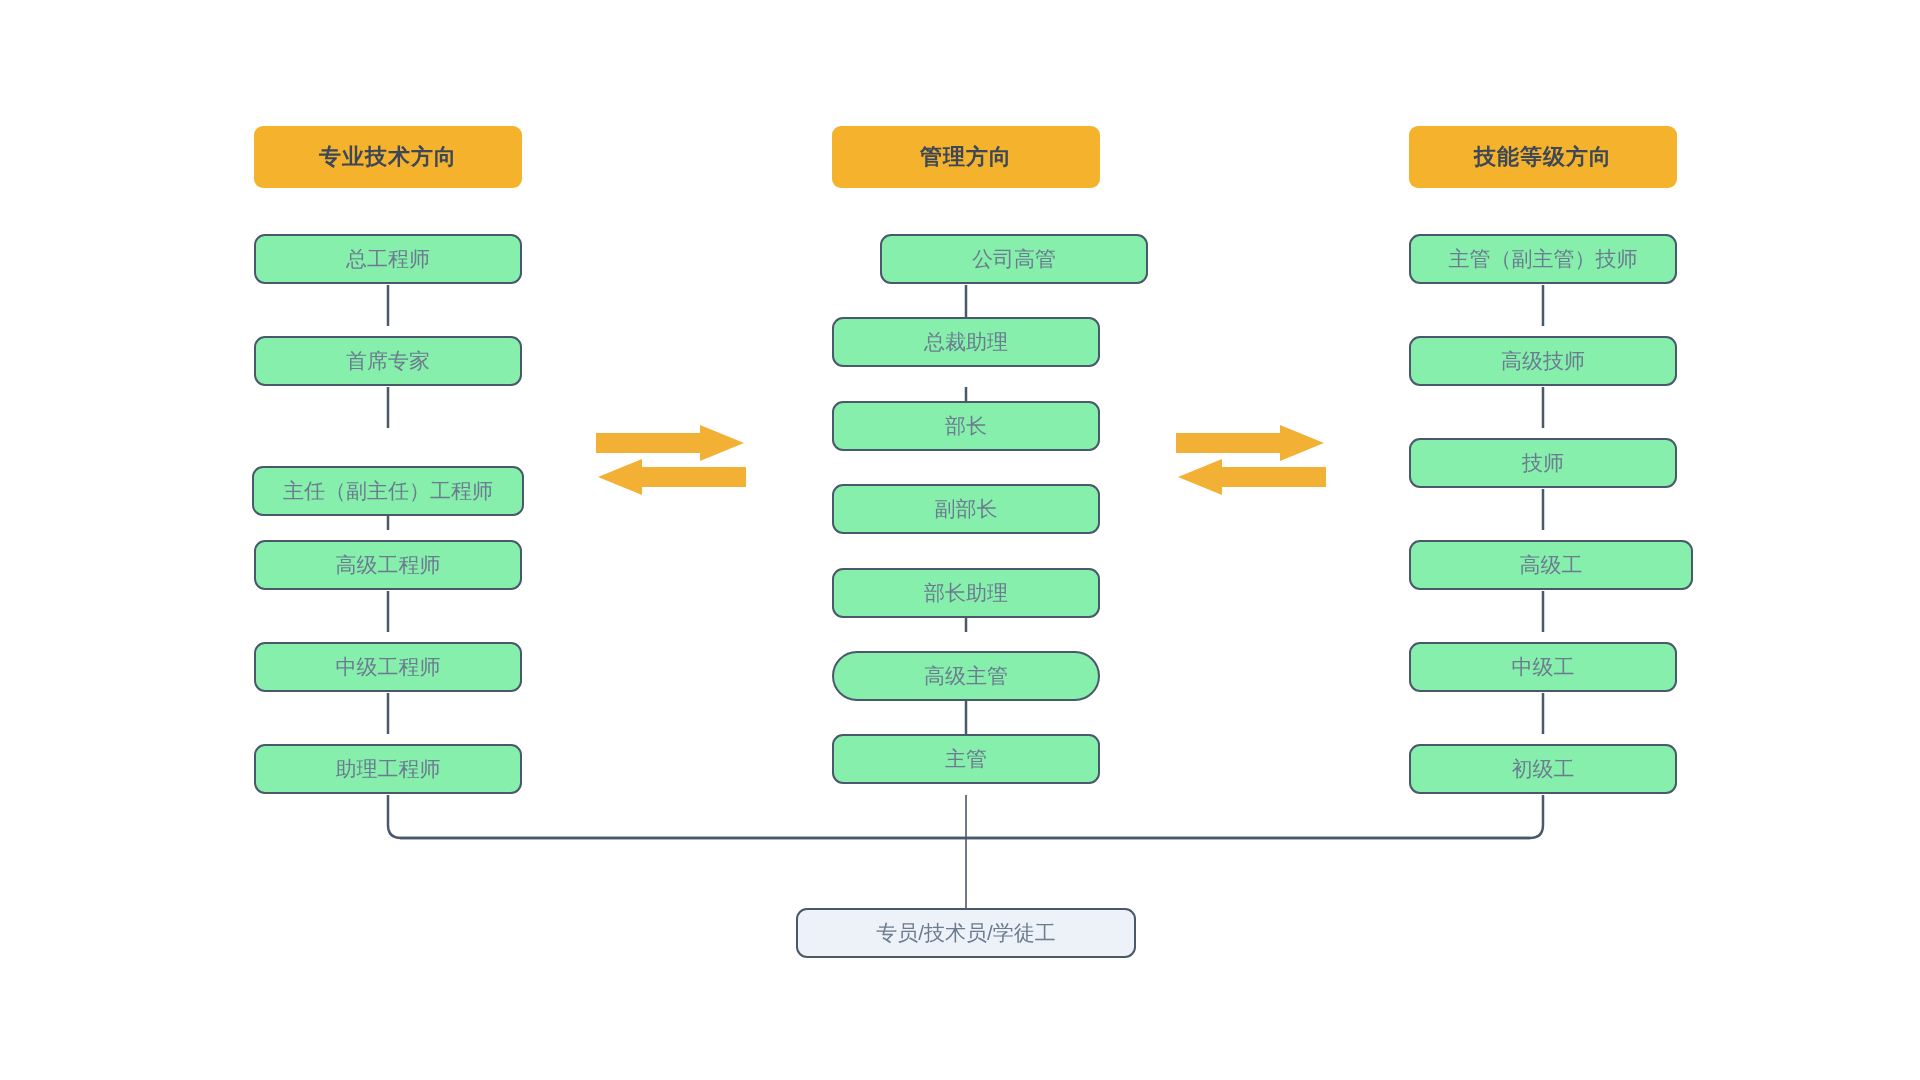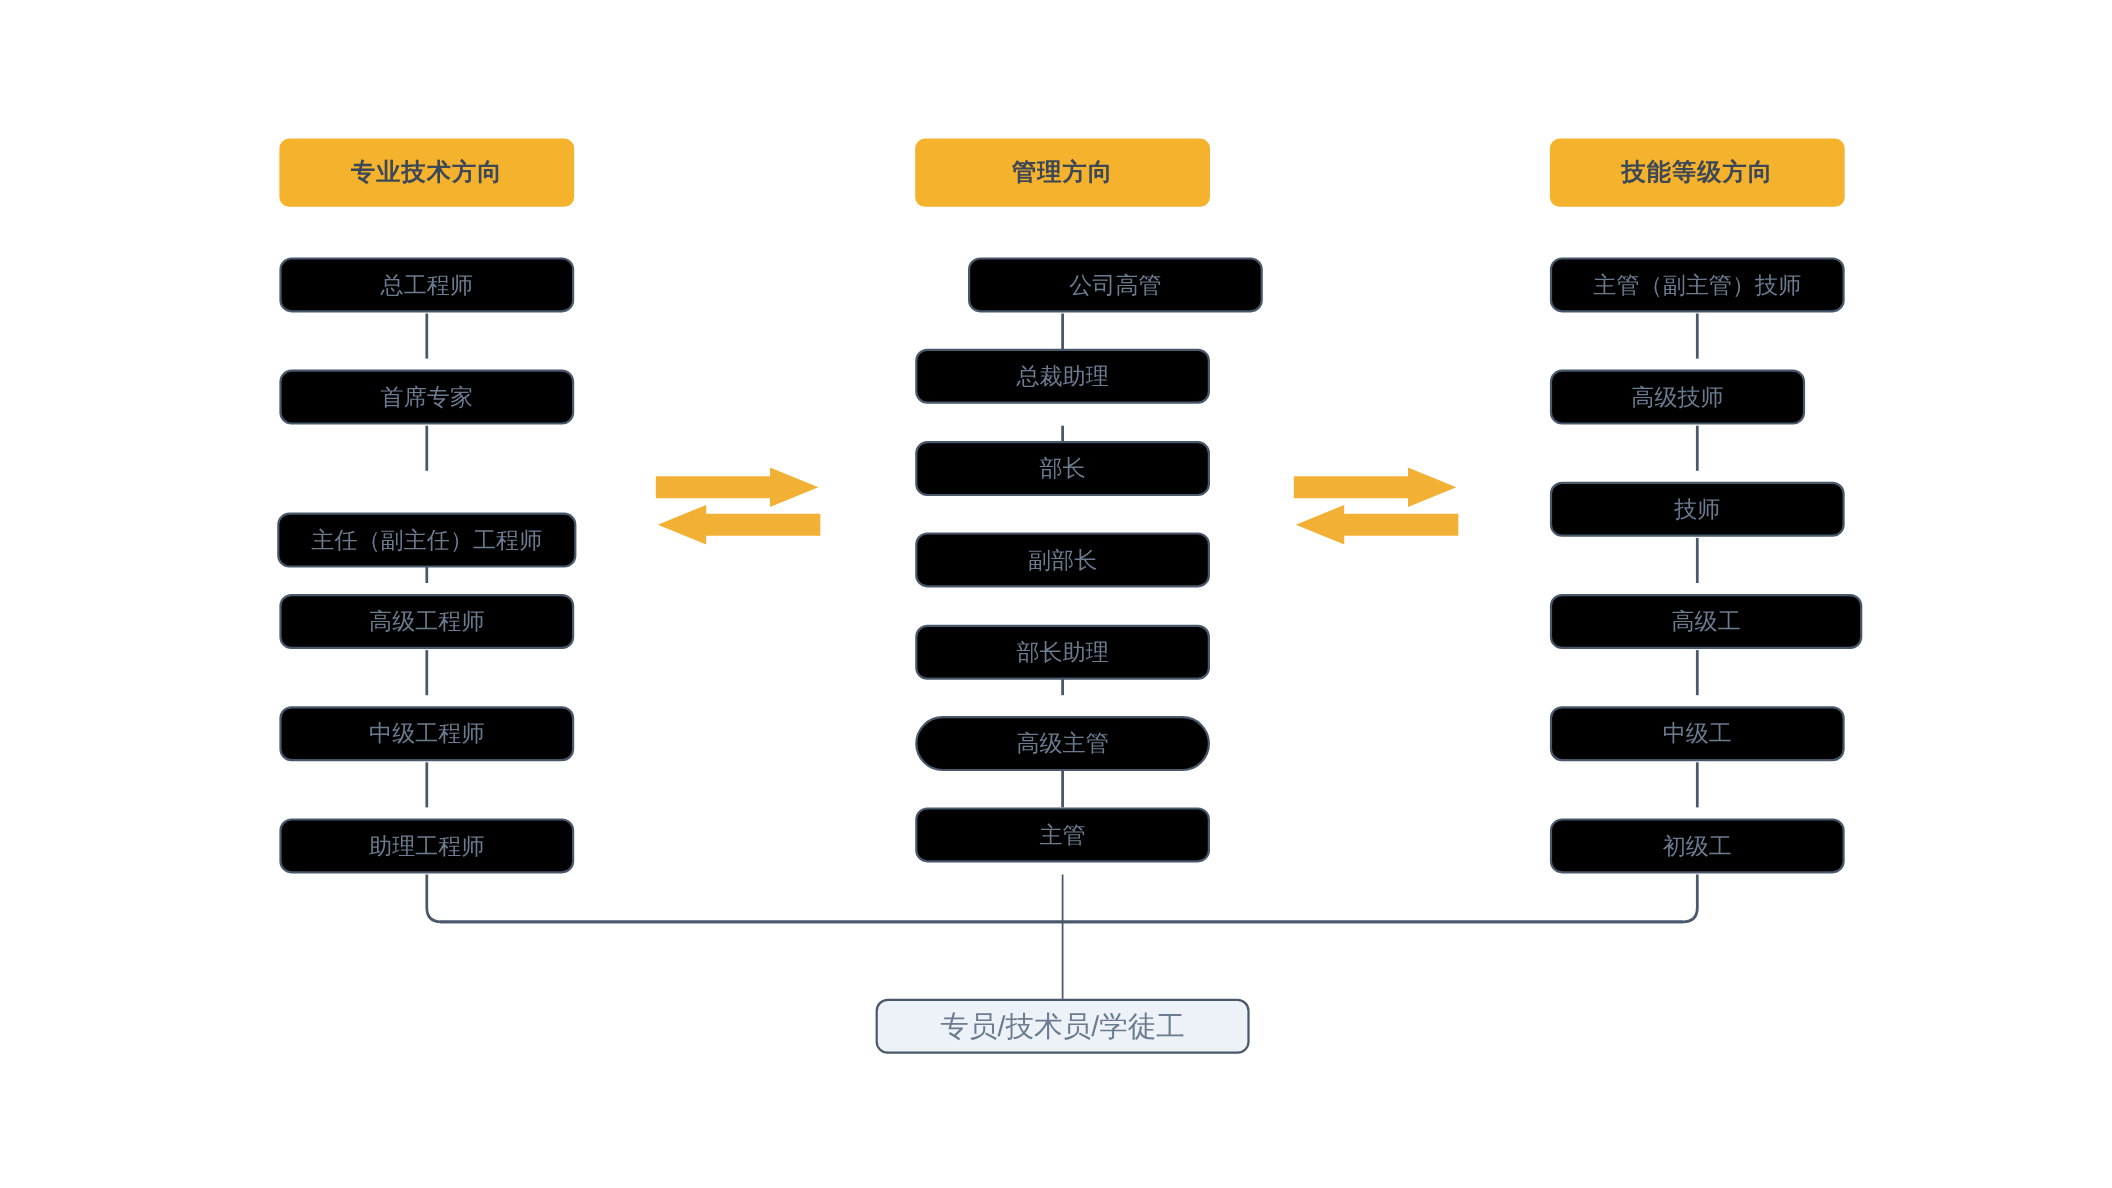--- a/index.html
+++ b/index.html
@@ -48,38 +48,38 @@
     align-items: center;
     justify-content: center;
     text-align: center;
   }
   .node {
     position: absolute;
     box-sizing: border-box;
     height: 50px;
     border: 2px solid #4a586c;
     border-radius: 11px;
-    background: #000000;
+    background: #86efac;
     color: #6b7b90;
     font-size: 21px;
     display: flex;
     align-items: center;
     justify-content: center;
     text-align: center;
     white-space: nowrap;
   }
   .node-bottom {
     position: absolute;
     box-sizing: border-box;
     height: 50px;
     border: 2px solid #4a586c;
     border-radius: 11px;
     background: #edf1f8;
     color: #6b7b90;
-    font-size: 26px;
+    font-size: 21px;
     display: flex;
     align-items: center;
     justify-content: center;
     white-space: nowrap;
   }
   .arrows {
     position: absolute;
     width: 150px;
     height: 70px;
   }
@@ -142,21 +142,21 @@
     <div class="node" style="left:0; top:275px; width:268px;">部长</div>
     <div class="node" style="left:0; top:358px; width:268px;">副部长</div>
     <div class="node" style="left:0; top:442px; width:268px;">部长助理</div>
     <div class="node" style="left:0; top:525px; width:268px;border-radius:25px;">高级主管</div>
     <div class="node" style="left:0; top:608px; width:268px;">主管</div>
   </div>
 
   <div class="col" style="left:1409px; width:268px;">
     <div class="col-head" style="width:268px;">技能等级方向</div>
     <div class="node" style="left:0; top:108px; width:268px;">主管（副主管）技师</div>
-    <div class="node" style="left:0; top:210px; width:232px;">高级技师</div>
+    <div class="node" style="left:0; top:210px; width:268px;">高级技师</div>
     <div class="node" style="left:0; top:312px; width:268px;">技师</div>
     <div class="node" style="left:0; top:414px; width:284px;">高级工</div>
     <div class="node" style="left:0; top:516px; width:268px;">中级工</div>
     <div class="node" style="left:0; top:618px; width:268px;">初级工</div>
   </div>
 
   <div class="node-bottom" style="left:796px; top:908px; width:340px;">专员/技术员/学徒工</div>
 
   <svg class="arrows" style="left:596px; top:425px;" viewBox="0 0 150 70">
     <polygon fill="#f2b134" points="0,8 104,8 104,0 148,18 104,36 104,28 0,28"></polygon>

